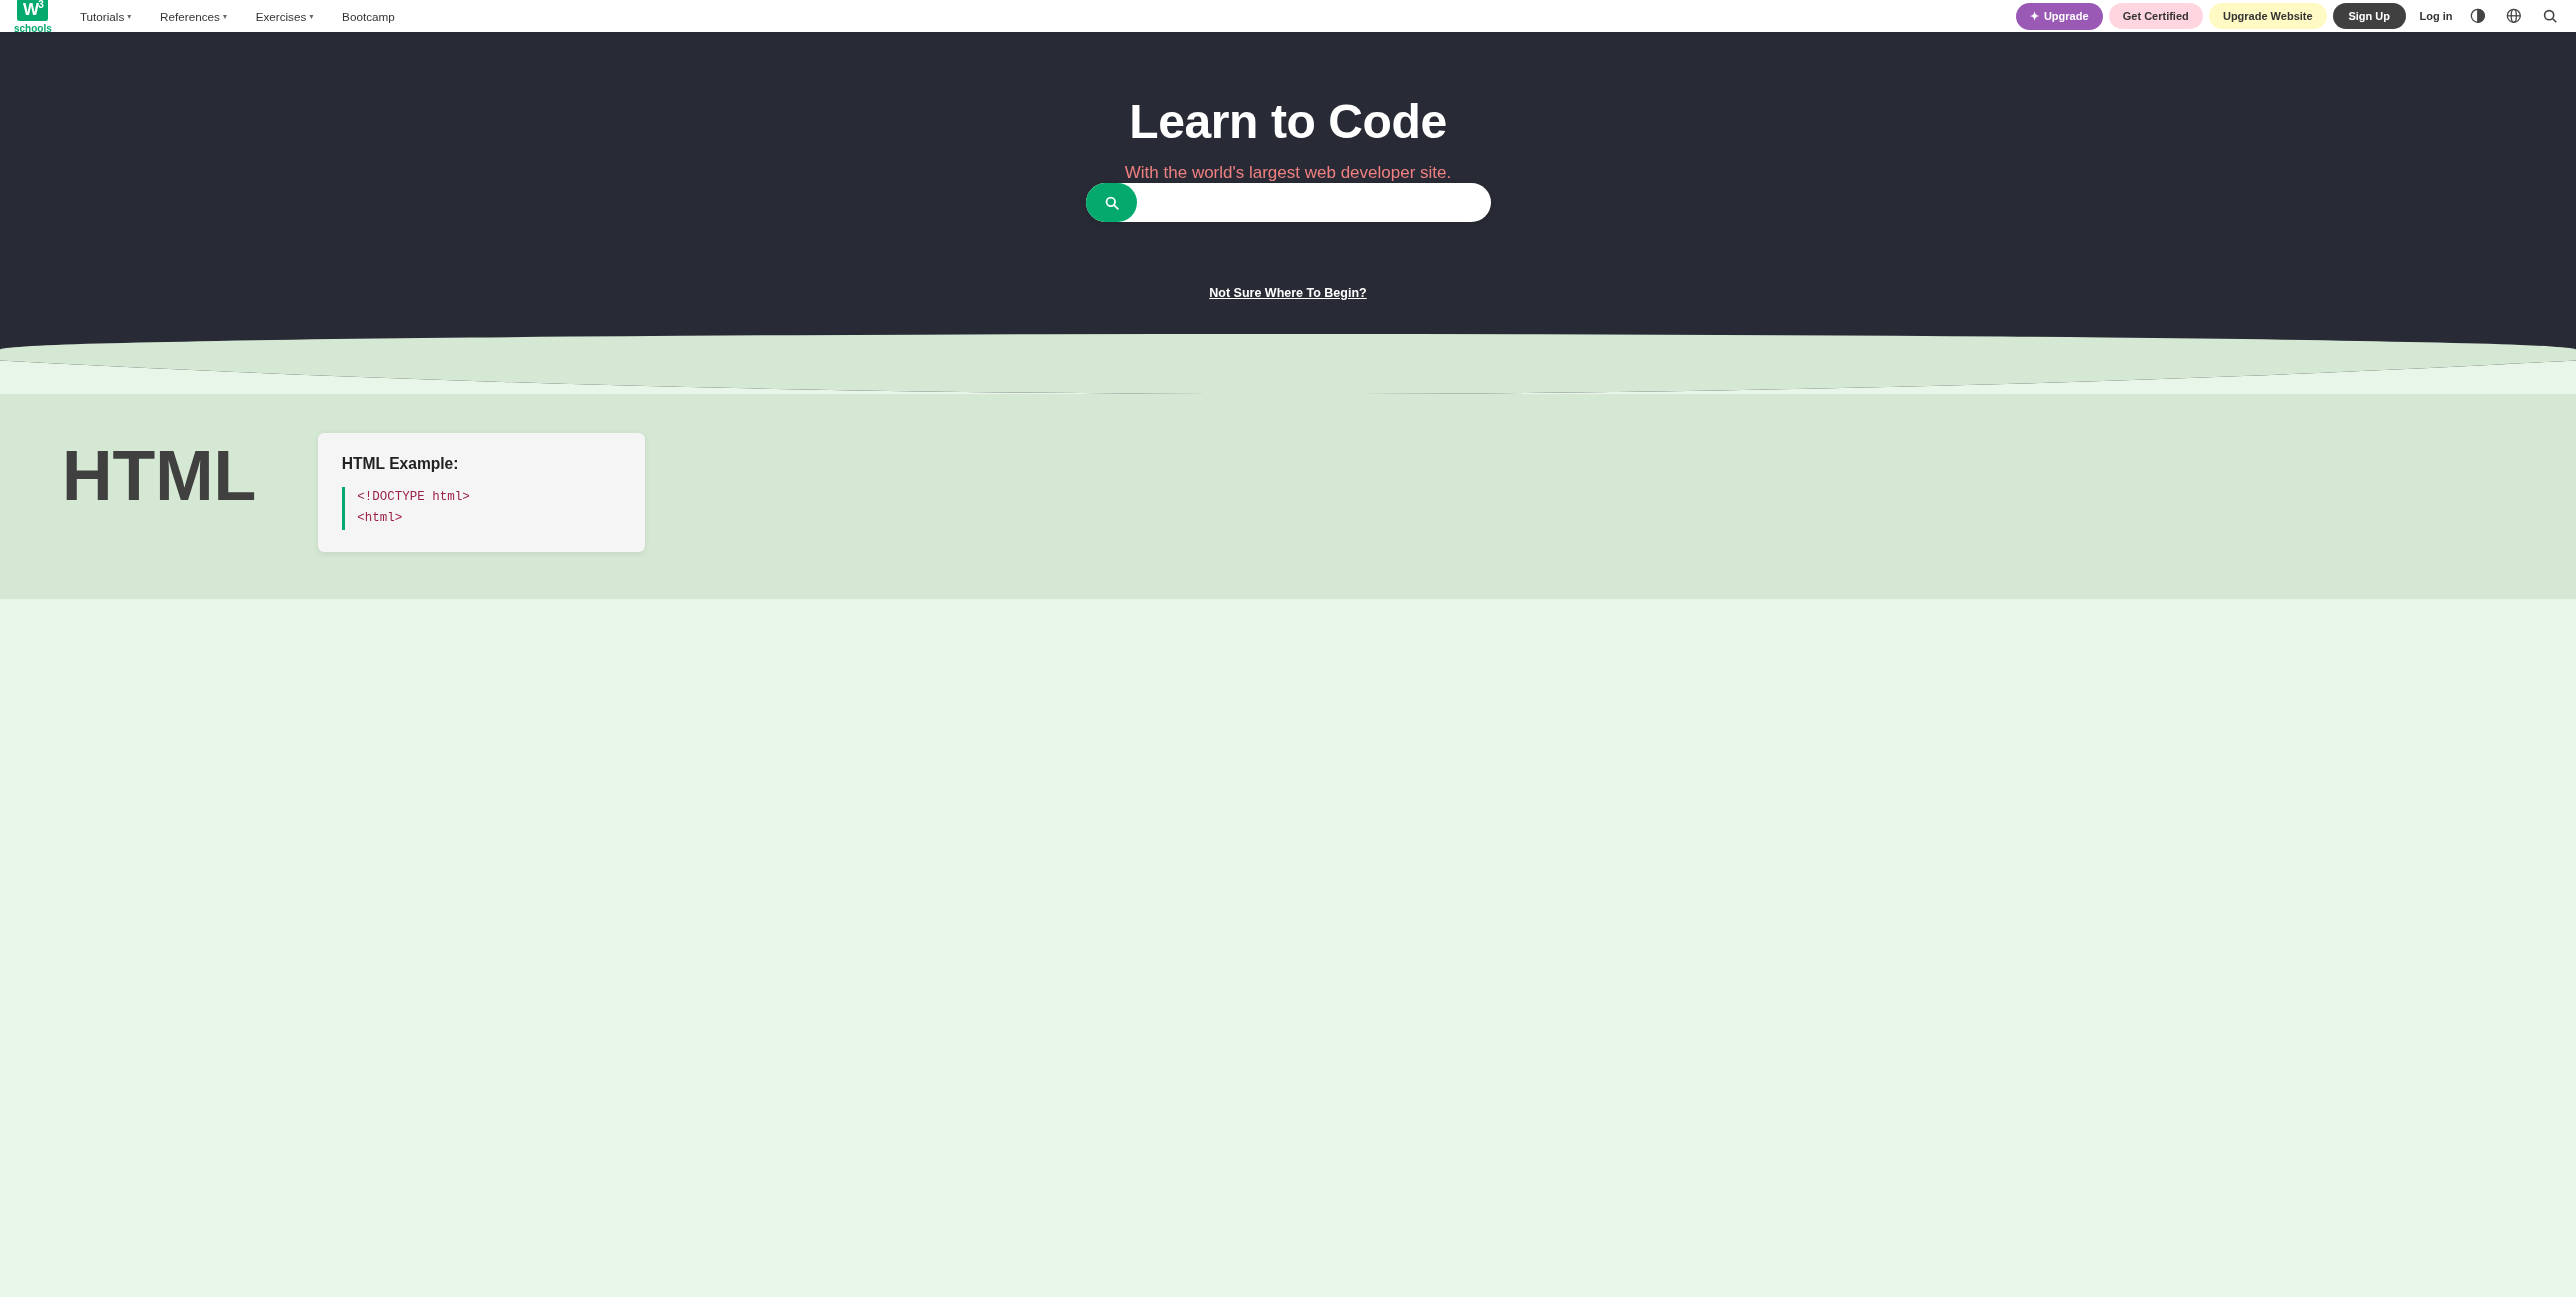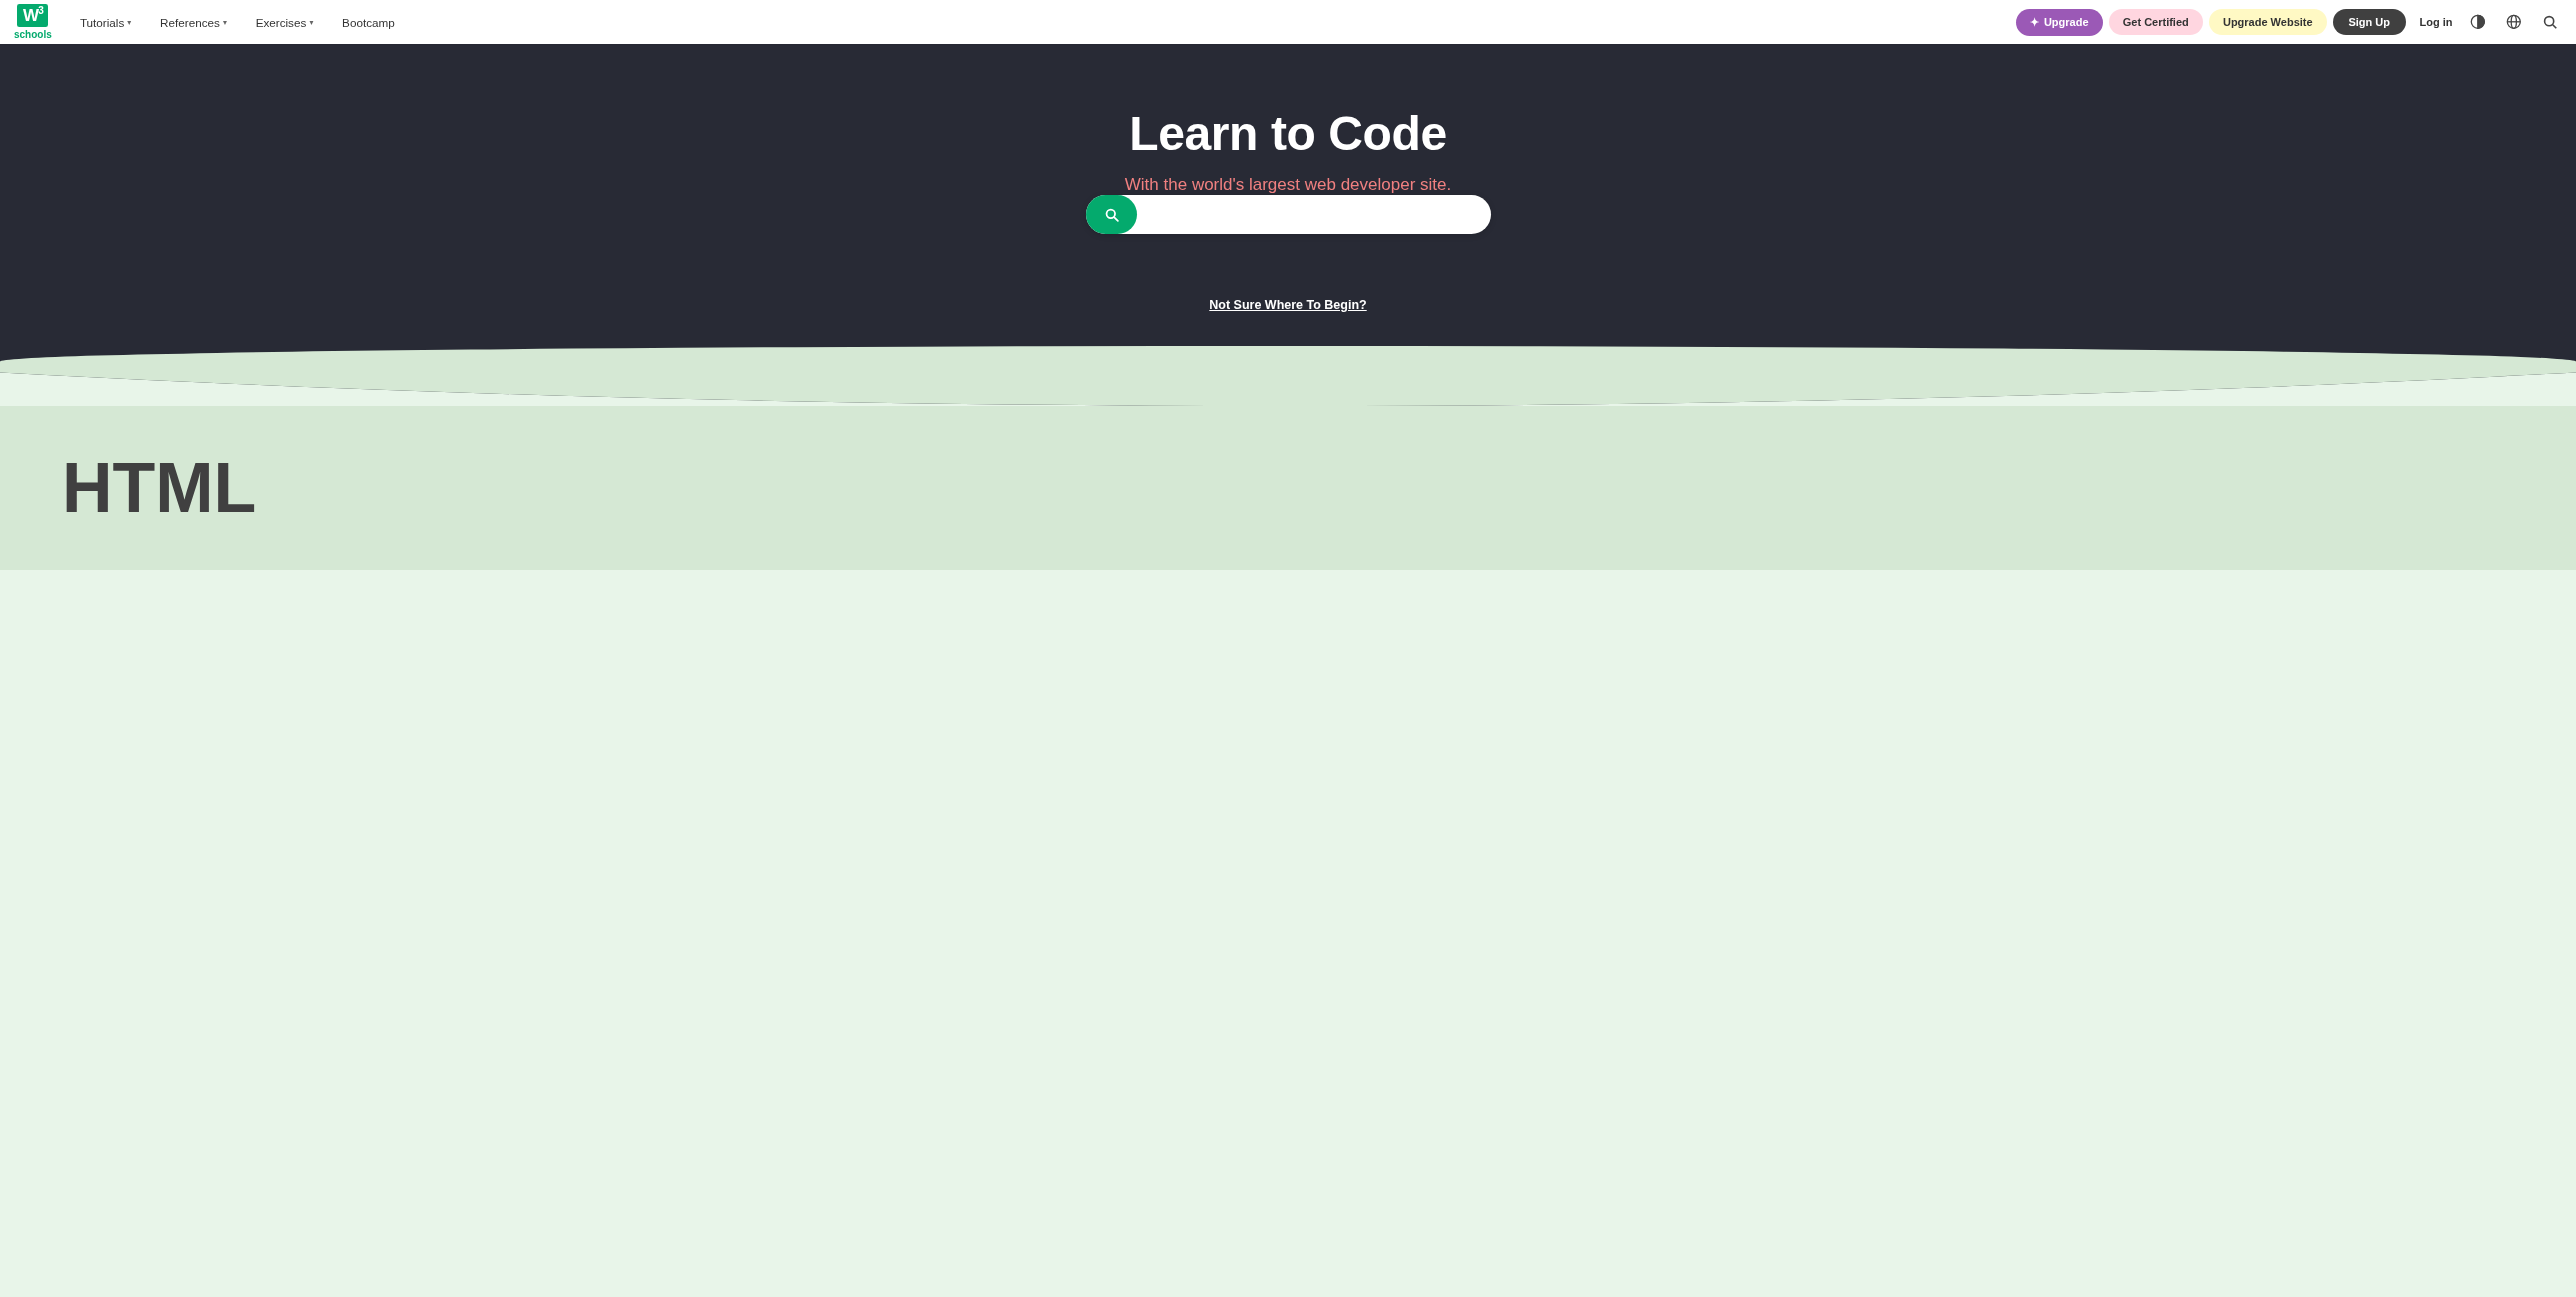--- a/index.html
+++ b/index.html
@@ -12,21 +12,21 @@
       font-family: 'Segoe UI', Verdana, sans-serif;
       background: #e8f5e9;
       overflow-x: hidden;
     }
 
     
     nav {
       display: flex;
       align-items: center;
       background: #ffffff;
-      height: 44px;
+      height: 32px;
       padding: 0 14px;
       box-shadow: 0 0.8px 2.3px rgba(0,0,0,0.08);
       position: relative;
       z-index: 10;
     }
 
     .nav-logo {
       display: flex;
       align-items: center;
       margin-right: 18.7px;
@@ -390,14 +390,25 @@
   </div>
 
   <a class="not-sure-link">
     <span>Not Sure Where To Begin?</span>
   </a>
 </div>
 
 <div class="content-section">
   <div class="html-label">HTML</div>
 
+  <div class="code-example-box">
+    <div class="code-example-title">HTML Example:</div>
+    <div class="code-block">
+      <div>
+        <span class="code-tag">&lt;!DOCTYPE html&gt;</span>
+      </div>
+      <div>
+        <span class="code-tag">&lt;html&gt;</span>
+      </div>
+    </div>
+  </div>
 </div>
 
 
 </body></html>

